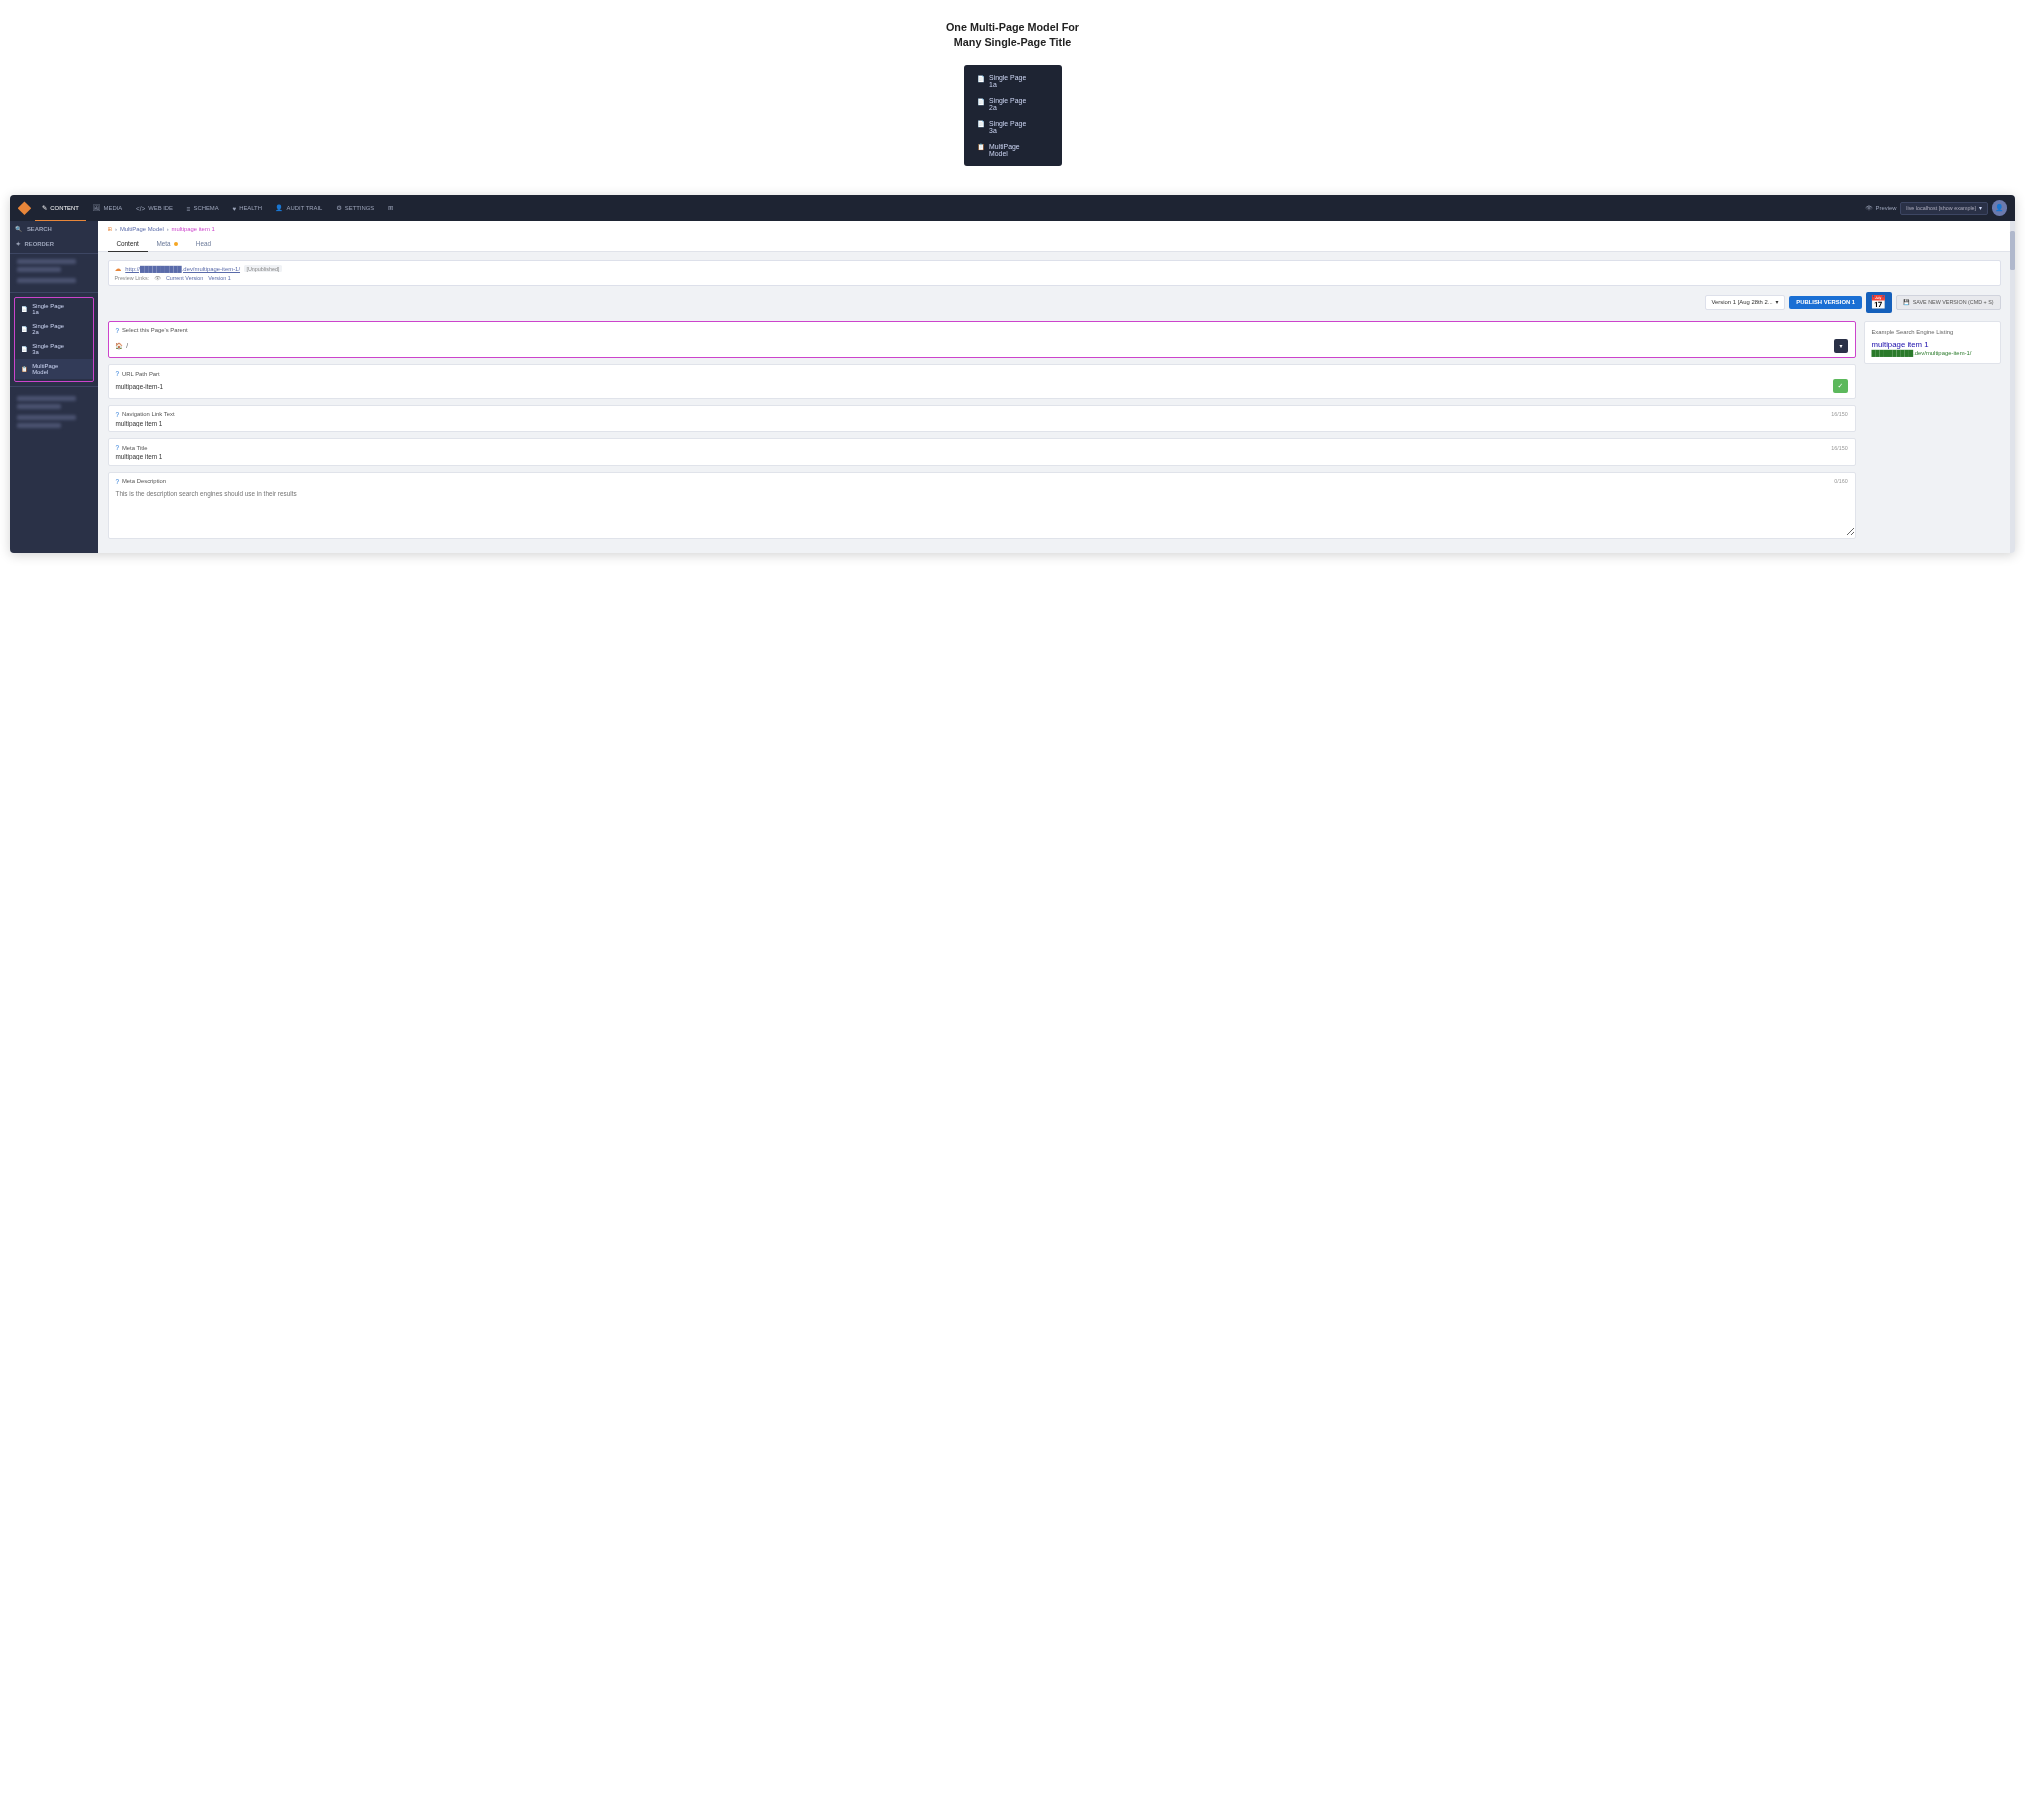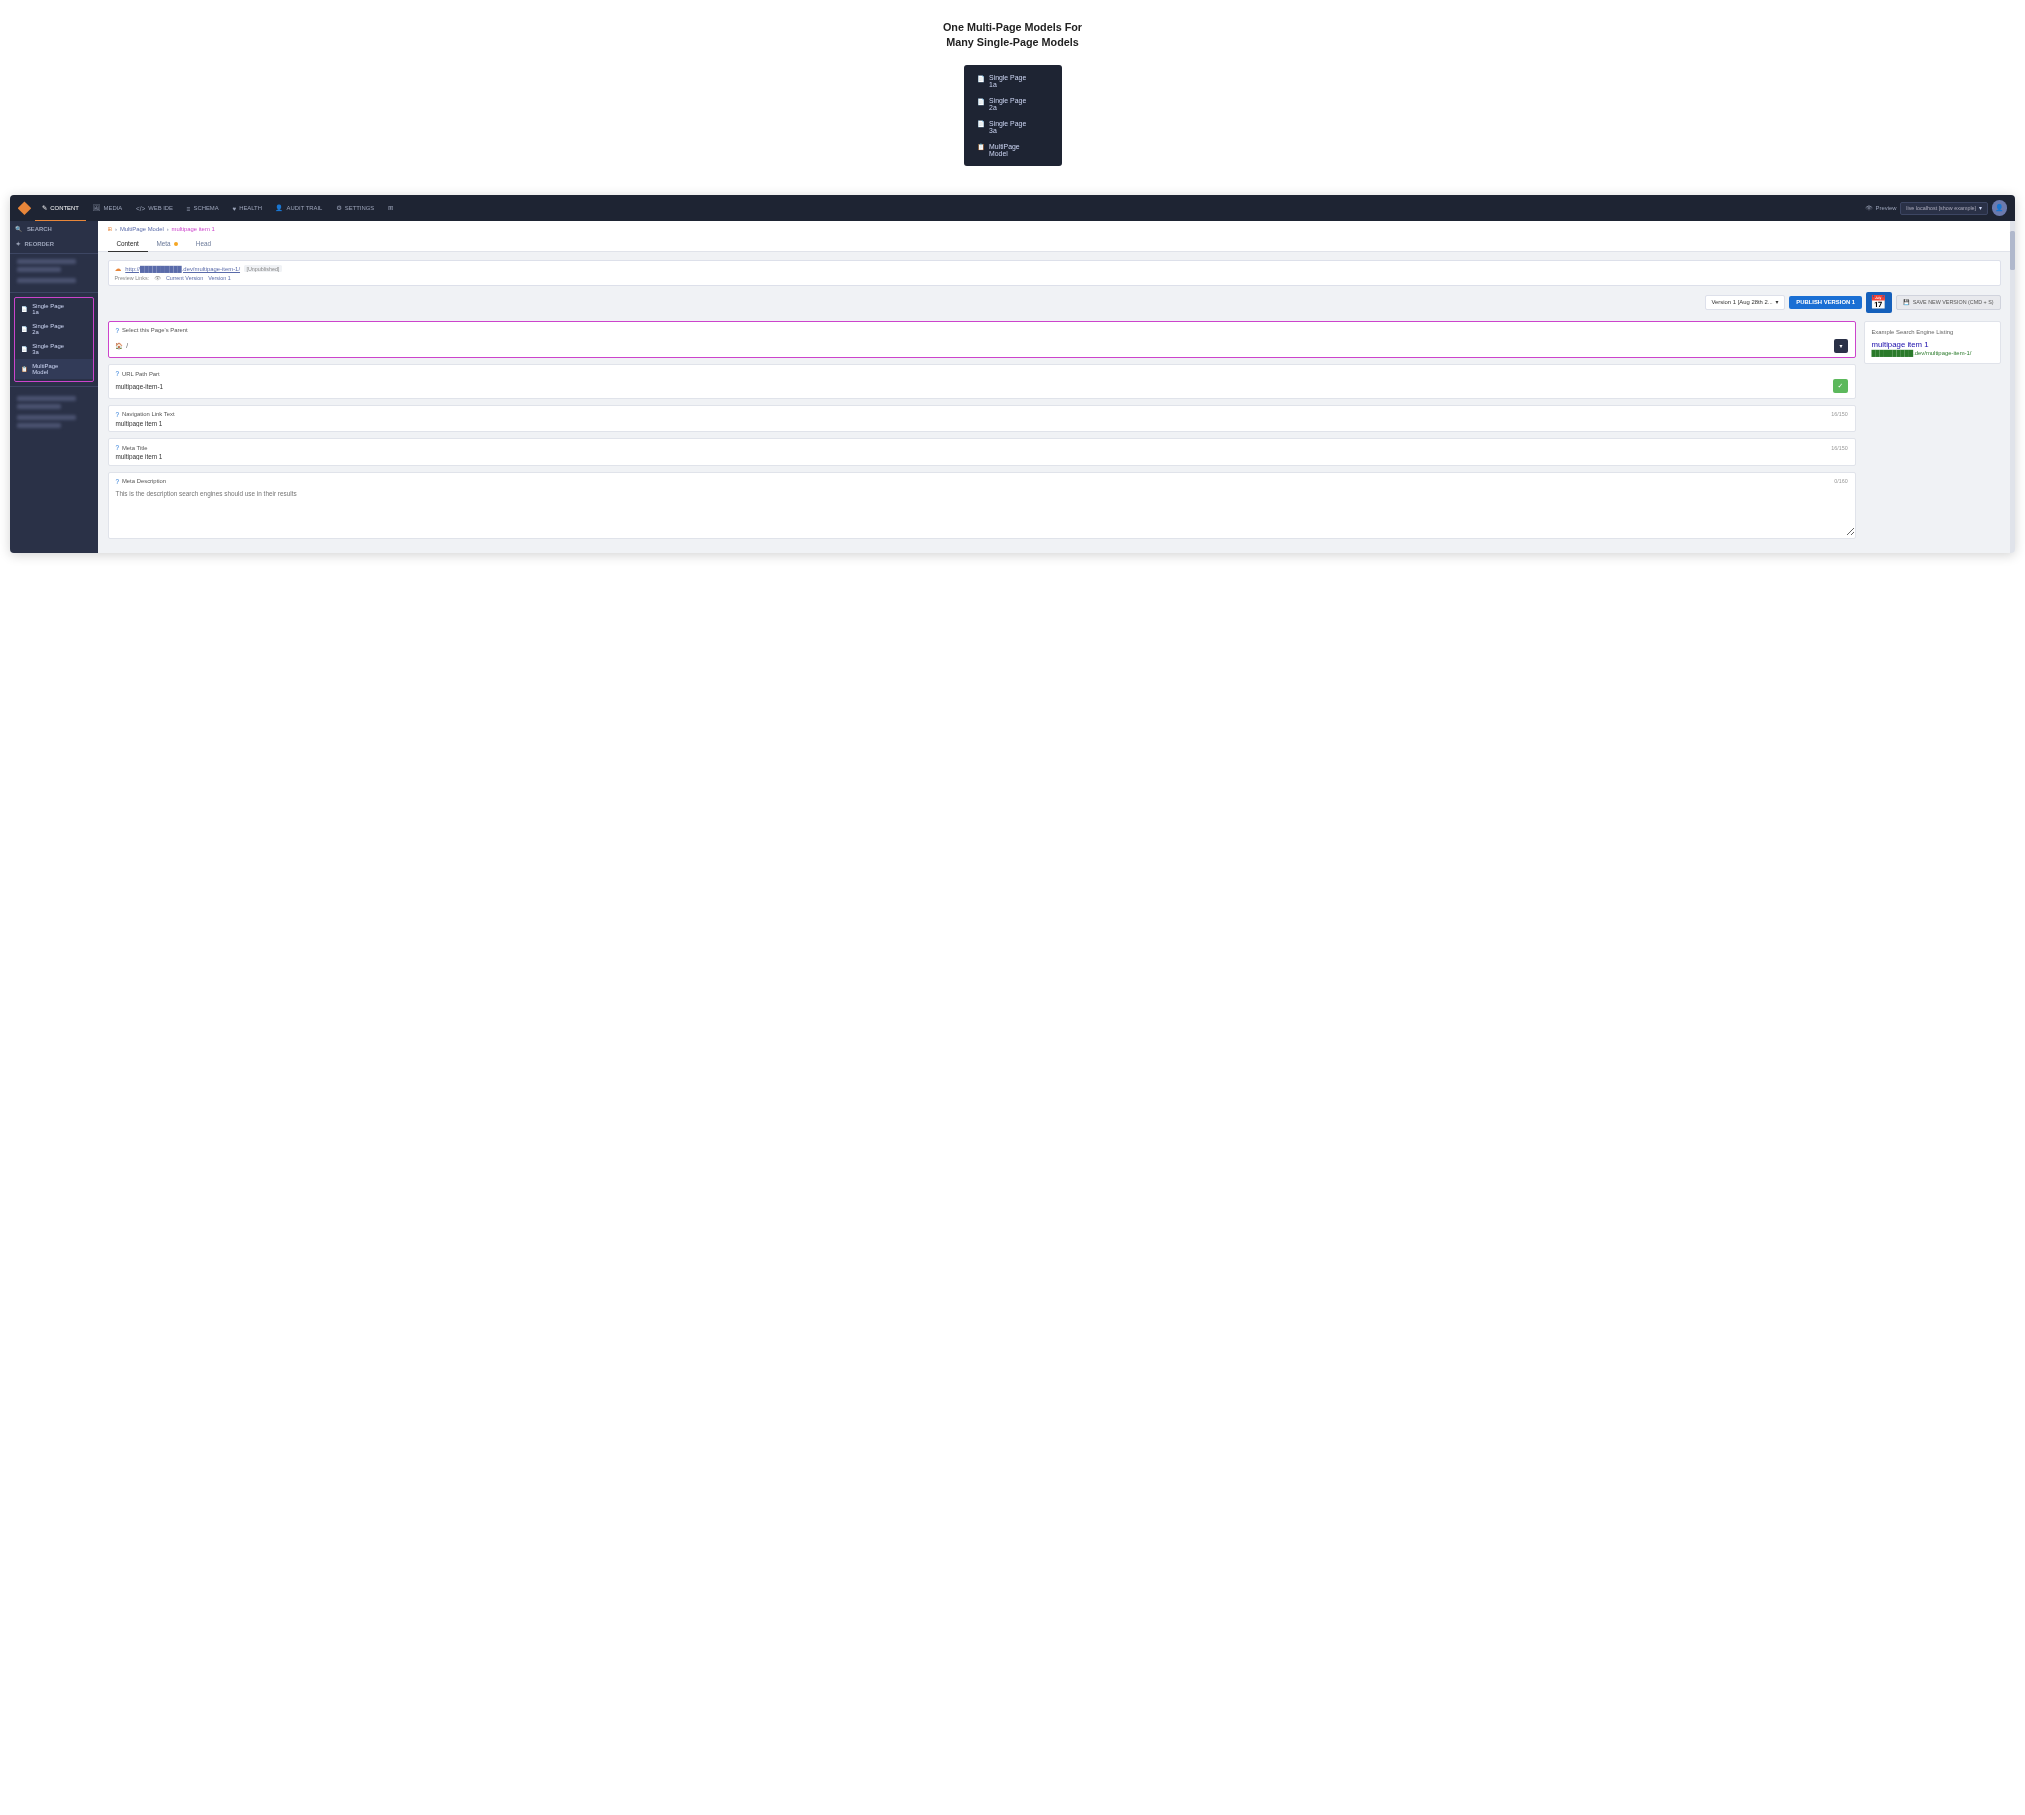--- a/index.html
+++ b/index.html
@@ -478,22 +478,22 @@
       background: #b0b8cc;
       border-radius: 1.5px;
       margin-top: 9.8px;
     }
   </style>
 </head>
 <body>
 
 <div class="illustration-area">
   <div class="illustration-title">
-    <span>One Multi-Page Models For</span><br>
-    <span>Many Single-Page Models</span>
+    <span>One Multi-Page Model For</span><br>
+    <span>Many Single-Page Title</span>
   </div>
   <div class="dark-card">
     <div class="dark-card-item">
       <span class="icon">📄</span>
       <span>Single Page<br>1a</span>
     </div>
     <div class="dark-card-item">
       <span class="icon">📄</span>
       <span>Single Page<br>2a</span>
     </div>

